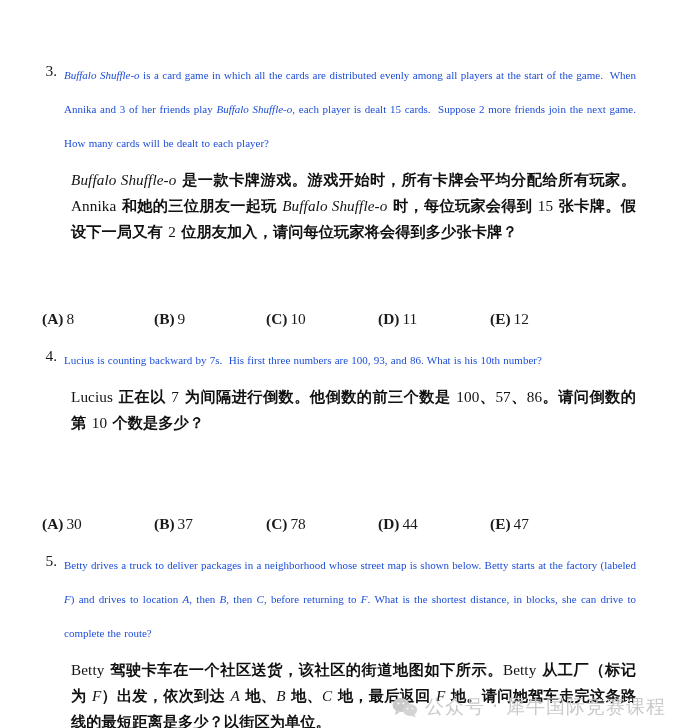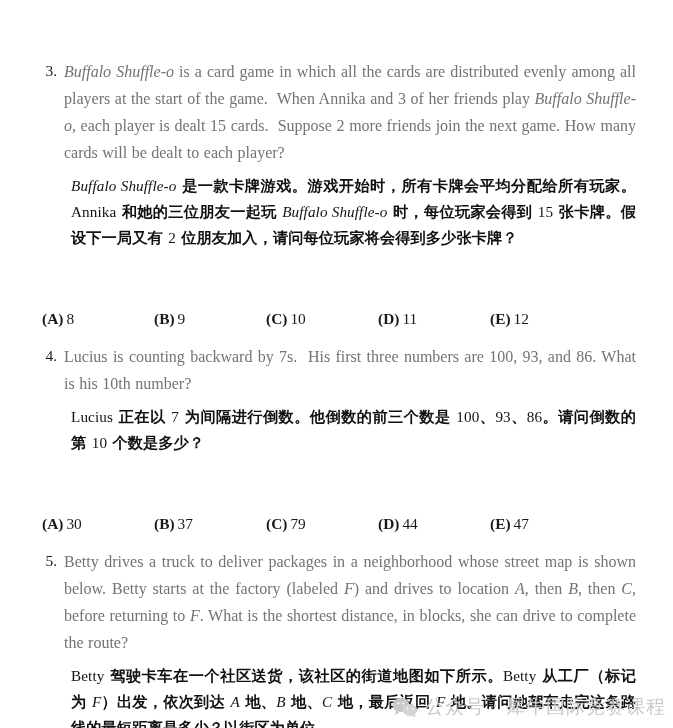--- a/index.html
+++ b/index.html
@@ -64,25 +64,25 @@
     line-height: 25px;
     padding-right: 7px;
     box-sizing: border-box;
   }
   .prob-body {
     flex: 1 1 auto;
     min-width: 0;
   }
 
   .en {
-    font-size: 16px;
-    line-height: 27px;
+    font-size: 11px;
+    line-height: 34px;
     text-align: justify;
     text-align-last: left;
-    color: #737373;
+    color: #1d4ed8;
     word-spacing: 0.5px;
   }
   .en i, .en em { font-style: italic; }
   .en .mv { font-style: italic; }
 
   .zh {
     font-size: 15.2px;
     line-height: 26px;
     text-align: justify;
     text-align-last: left;
@@ -168,30 +168,30 @@
       <div class="choice"><span class="lab">(E)</span><span class="val">12</span></div>
     </div>
   </div>
 
   <div class="problem" style="top:343px;">
     <div class="prob-row">
       <div class="prob-num">4.</div>
       <div class="prob-body">
         <div class="en">Lucius is counting backward by 7s.&nbsp; His first three numbers are 100, 93, and 86. What is his 10th number?</div>
         <div class="zh-gap"></div>
-        <div class="zh"><span class="lat">Lucius</span> 正在以 <span class="lat">7</span> 为间隔进行倒数。他倒数的前三个数是 <span class="lat">100</span>、<span class="lat">93</span>、<span class="lat">86</span>。请问倒数的第 <span class="lat">10</span> 个数是多少？</div>
+        <div class="zh"><span class="lat">Lucius</span> 正在以 <span class="lat">7</span> 为间隔进行倒数。他倒数的前三个数是 <span class="lat">100</span>、<span class="lat">57</span>、<span class="lat">86</span>。请问倒数的第 <span class="lat">10</span> 个数是多少？</div>
       </div>
     </div>
   </div>
 
   <div class="problem" style="top:473px;">
     <div class="choices">
       <div class="choice"><span class="lab">(A)</span><span class="val">30</span></div>
       <div class="choice"><span class="lab">(B)</span><span class="val">37</span></div>
-      <div class="choice"><span class="lab">(C)</span><span class="val">79</span></div>
+      <div class="choice"><span class="lab">(C)</span><span class="val">78</span></div>
       <div class="choice"><span class="lab">(D)</span><span class="val">44</span></div>
       <div class="choice"><span class="lab">(E)</span><span class="val">47</span></div>
     </div>
   </div>
 
   <div class="problem" style="top:548px;">
     <div class="prob-row">
       <div class="prob-num">5.</div>
       <div class="prob-body">
         <div class="en">Betty drives a truck to deliver packages in a neighborhood whose street map is shown below. Betty starts at the factory (labeled <i class="mv">F</i>) and drives to location <i class="mv">A</i>, then <i class="mv">B</i>, then <i class="mv">C</i>, before returning to <i class="mv">F</i>. What is the shortest distance, in blocks, she can drive to complete the route?</div>

